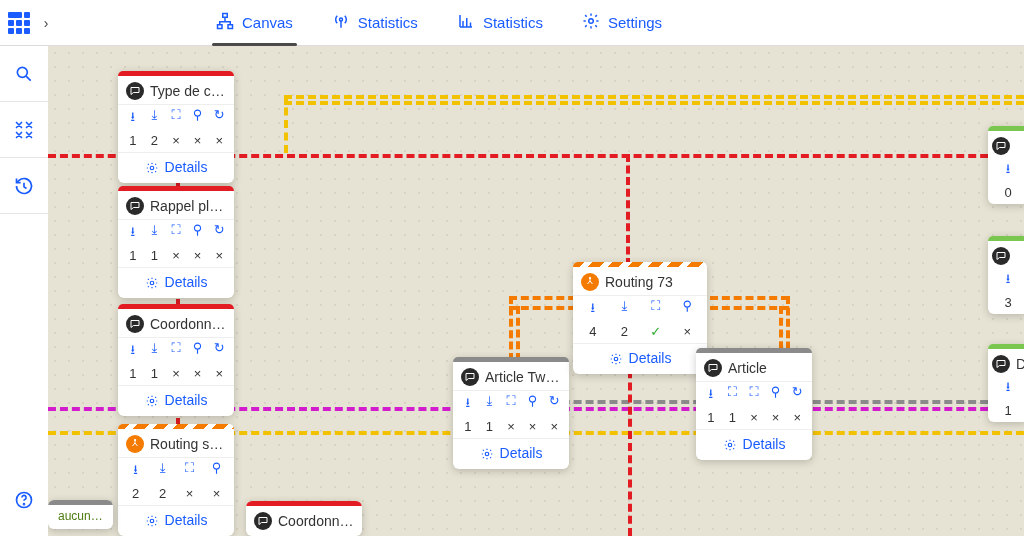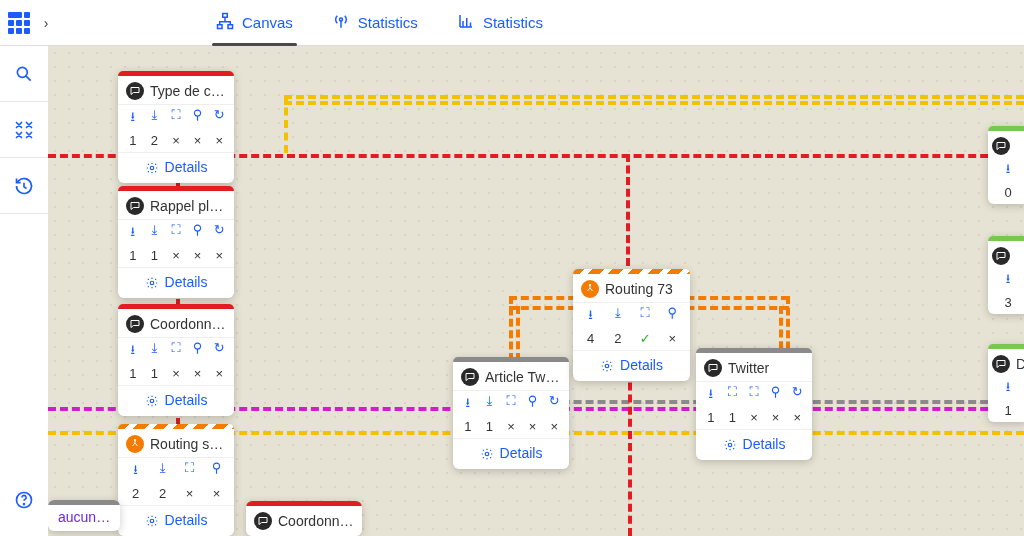--- a/index.html
+++ b/index.html
@@ -89,21 +89,21 @@
 .red-w{border-color:#e31b23;}
 .yel-w{border-color:#f2c100;}
 .org-w{border-color:#f47b00;}
 .mag-w{border-color:#d41ccf;}
 .gry-w{border-color:#8a8a8a;}
 .grn-w{border-color:#2aa82a;}
 
 
 .frag {
   position:absolute; background:#fff; border-radius:6px; box-shadow:0 2px 8px rgba(0,0,0,0.2);
-  padding:6px 10px; font-size:14px; color:#6d28d9; min-width:64px; overflow:hidden; white-space:nowrap;
+  padding:6px 10px; font-size:12px; color:#4d7c0f; min-width:64px; overflow:hidden; white-space:nowrap;
 }
 .frag .stripe{height:5px;border-radius:6px 6px 0 0;margin:-6px -10px 4px;}
 
 
 .mini{width:14px;height:14px;stroke:#1a5cff;fill:none;stroke-width:2;vertical-align:middle;}
 </style>
 </head>
 <body>
 
 <div class="header">
@@ -139,20 +139,27 @@
           </svg></span>
       <span>Statistics</span>
     </div>
     <div class="tab">
       <span><svg viewBox="0 0 24 24">
             <path d="M4 20V4"></path>
             <path d="M4 20h16"></path>
             <path d="M8 20V12M13 20V8M18 20V14"></path>
           </svg></span>
       <span>Statistics</span>
+    </div>
+    <div class="tab">
+      <span><svg viewBox="0 0 24 24">
+            <circle cx="12" cy="12" r="3"></circle>
+            <path d="M12 2v3M12 19v3M4.2 4.2l2.1 2.1M17.7 17.7l2.1 2.1M2 12h3M19 12h3M4.2 19.8l2.1-2.1M17.7 6.3l2.1-2.1"></path>
+          </svg></span>
+      <span>Settings</span>
     </div>
   </div>
 </div>
 
 <div class="left-rail">
   <div class="rail-btn">
       <svg viewBox="0 0 24 24">
         <circle cx="10" cy="10" r="6"></circle>
         <path d="M20 20l-5.5-5.5"></path>
       </svg>
@@ -379,21 +386,21 @@
     <div class="sep"></div>
     <div class="details">
         <span><svg class="mini" viewBox="0 0 24 24">
             <circle cx="12" cy="12" r="3"></circle>
             <path d="M12 3v2M12 19v2M3 12h2M19 12h2M5 5l1.5 1.5M17.5 17.5L19 19M5 19l1.5-1.5M17.5 6.5L19 5"></path>
           </svg></span>
         <span>Details</span>
       </div>
   </div>
 
-  <div class="node" style="left:525px; top:223px; width:117px;">
+  <div class="node" style="left:525px; top:216px; width:134px;">
     <div class="stripe orange"></div>
     <div class="titlebar">
       <span class="nicon route">
           <svg viewBox="0 0 24 24">
             <path d="M12 4v6M12 10l-5 6M12 10l5 6"></path>
             <circle cx="12" cy="4" r="1.5" fill="#fff"></circle>
           </svg>
         </span>
       <span class="ttext">Routing 73</span>
     </div>
@@ -421,21 +428,21 @@
   </div>
 
   <div class="node" style="left:648px; top:302px;">
     <div class="stripe gray"></div>
     <div class="titlebar">
       <span class="nicon msg">
           <svg viewBox="0 0 24 24">
             <path d="M4 5h16v10H9l-5 4V5z"></path>
           </svg>
         </span>
-      <span class="ttext">Twitter</span>
+      <span class="ttext">Article</span>
     </div>
     <div class="sep"></div>
     <div class="iconrow">
       <span>⭳</span>
         <span>⛶</span>
         <span>⛶</span>
         <span>⚲</span>
         <span>↻</span>
     </div>
     <div class="valrow">

